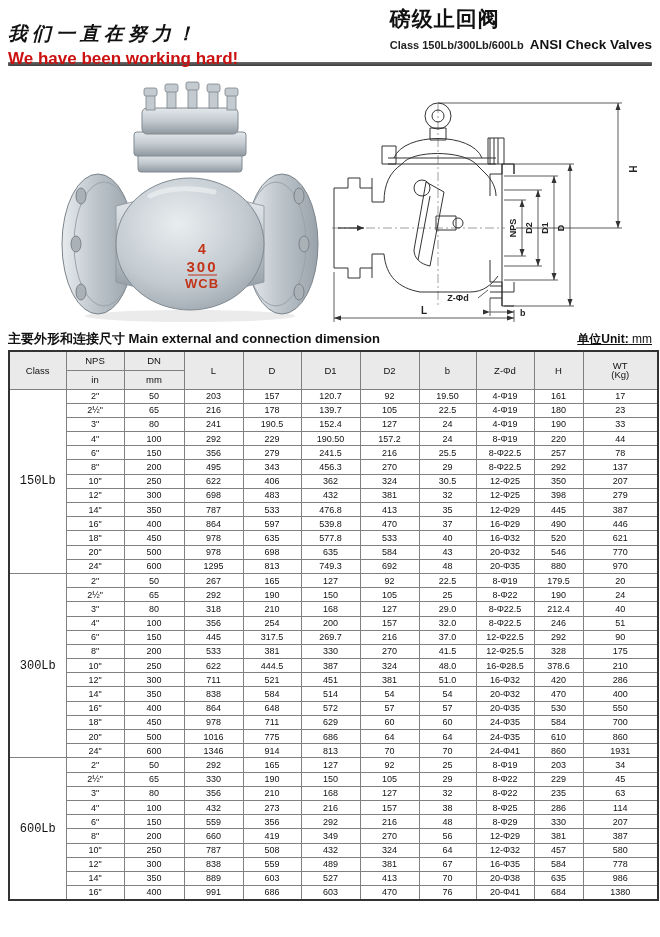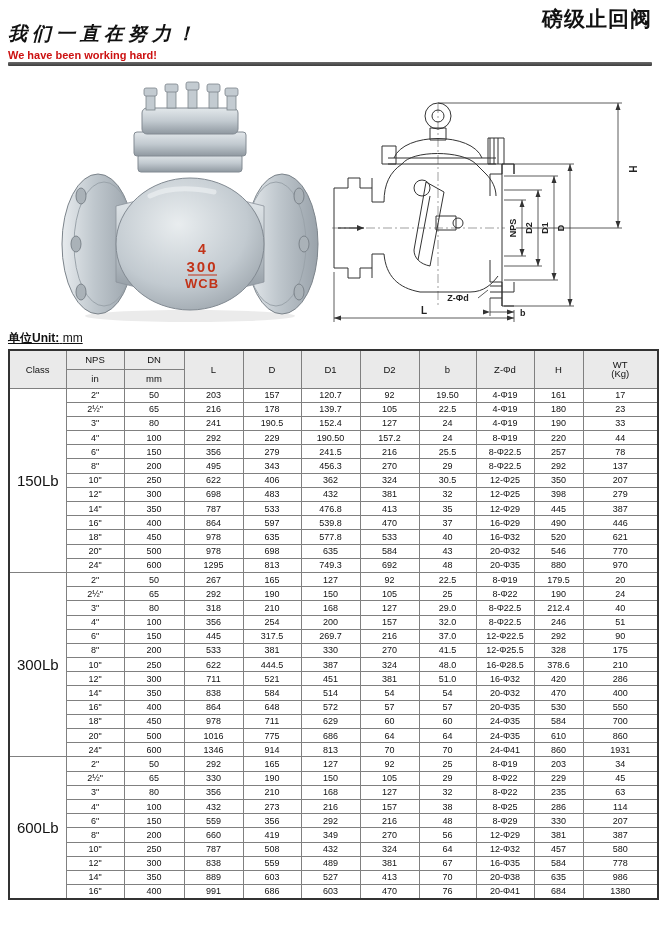--- a/index.html
+++ b/index.html
@@ -10,21 +10,21 @@
   }
   .page { padding:4px 8px 0 8px; }
 
   
   .hdr { display:flex; justify-content:space-between; align-items:flex-start; height:56px; }
   .hdr-left { padding-top:2px;margin-top:15px; }
   .slogan-cn {
     font-family:"DejaVu Serif", serif; font-style:italic; font-weight:bold;
     font-size:19px; letter-spacing:5px; color:#111;
   }
-  .slogan-en { color:#cc1111; font-weight:bold; font-size:11px; margin-top:2px; }
+  .slogan-en { color:#cc1111; font-weight:bold; font-size:17px; margin-top:2px; }
   .hdr-right { text-align:left; padding-top:1px; }
   .prod-cn { font-size:21px; font-weight:bold; letter-spacing:1px; color:#111; }
   .prod-en { margin-top:2px; white-space:nowrap; }
   .prod-class { font-size:11px; font-weight:bold; color:#222; margin-right:6px; }
   .prod-name { font-size:13.5px; font-weight:bold; color:#111; }
   .hdr-rule { height:4px; background:linear-gradient(#6a6a6a,#3d3d3d); margin-top:2px; border-radius:1px; }
 
   
   .figures { display:flex; align-items:flex-start; justify-content:space-between; height:260px; padding:10px 0 0 46px; }
   .photo-wrap { width:272px; height:248px; }
@@ -39,34 +39,37 @@
 
   
   table { width:100%; border-collapse:collapse; table-layout:fixed; border:2px solid #333; }
   th, td {
     border:1px solid #808080; text-align:center; vertical-align:middle;
     font-size:9px; color:#111; padding:0; height:14.2px; overflow:hidden; white-space:nowrap;
   }
   thead th { background:#eaeaea; font-weight:normal; font-size:9.5px; height:19px; }
   .wt-head div { line-height:9px; }
   tbody tr.group-start td { border-top:1.5px solid #555; }
-  td.class-cell { font-size:15px; }
+  td.class-cell { font-size:12px;font-family:Liberation Mono, monospace; }
 </style>
 </head>
 <body>
 
 <div class="page">
 
   <div class="hdr">
     <div class="hdr-left">
       <div class="slogan-cn">我们一直在努力！</div>
       <div class="slogan-en">We have been working hard!</div>
     </div>
     <div class="hdr-right">
       <div class="prod-cn">磅级止回阀</div>
+      <div class="prod-en">
+        <span class="prod-class">Class 150Lb/300Lb/600Lb</span><span class="prod-name">ANSI Check Valves</span>
+      </div>
     </div>
   </div>
   <div class="hdr-rule"></div>
 
   <div class="figures">
 
     <div class="photo-wrap">
       <svg width="272" height="248" viewBox="0 0 272 248">
         <defs>
           <linearGradient id="metalV" x1="0" y1="0" x2="1" y2="0">
@@ -222,20 +225,21 @@
           <text x="234" y="152" transform="rotate(-90 234 152)" text-anchor="middle" font-size="9">D</text>
           <text x="128" y="225" text-anchor="middle" font-size="9">Z-Φd</text>
           <text x="190" y="240" font-size="9">b</text>
           <text x="94" y="238" text-anchor="middle">L</text>
         </g>
       </svg>
     </div>
   </div>
 
   <div class="sect">
+    <div class="sect-title">主要外形和连接尺寸 Main external and connection dimension</div>
     <div class="sect-unit">
       <b>单位Unit:</b>
       <span>mm</span>
     </div>
   </div>
 
   <table>
     <colgroup>
       <col style="width:57px">
         <col style="width:58px">

